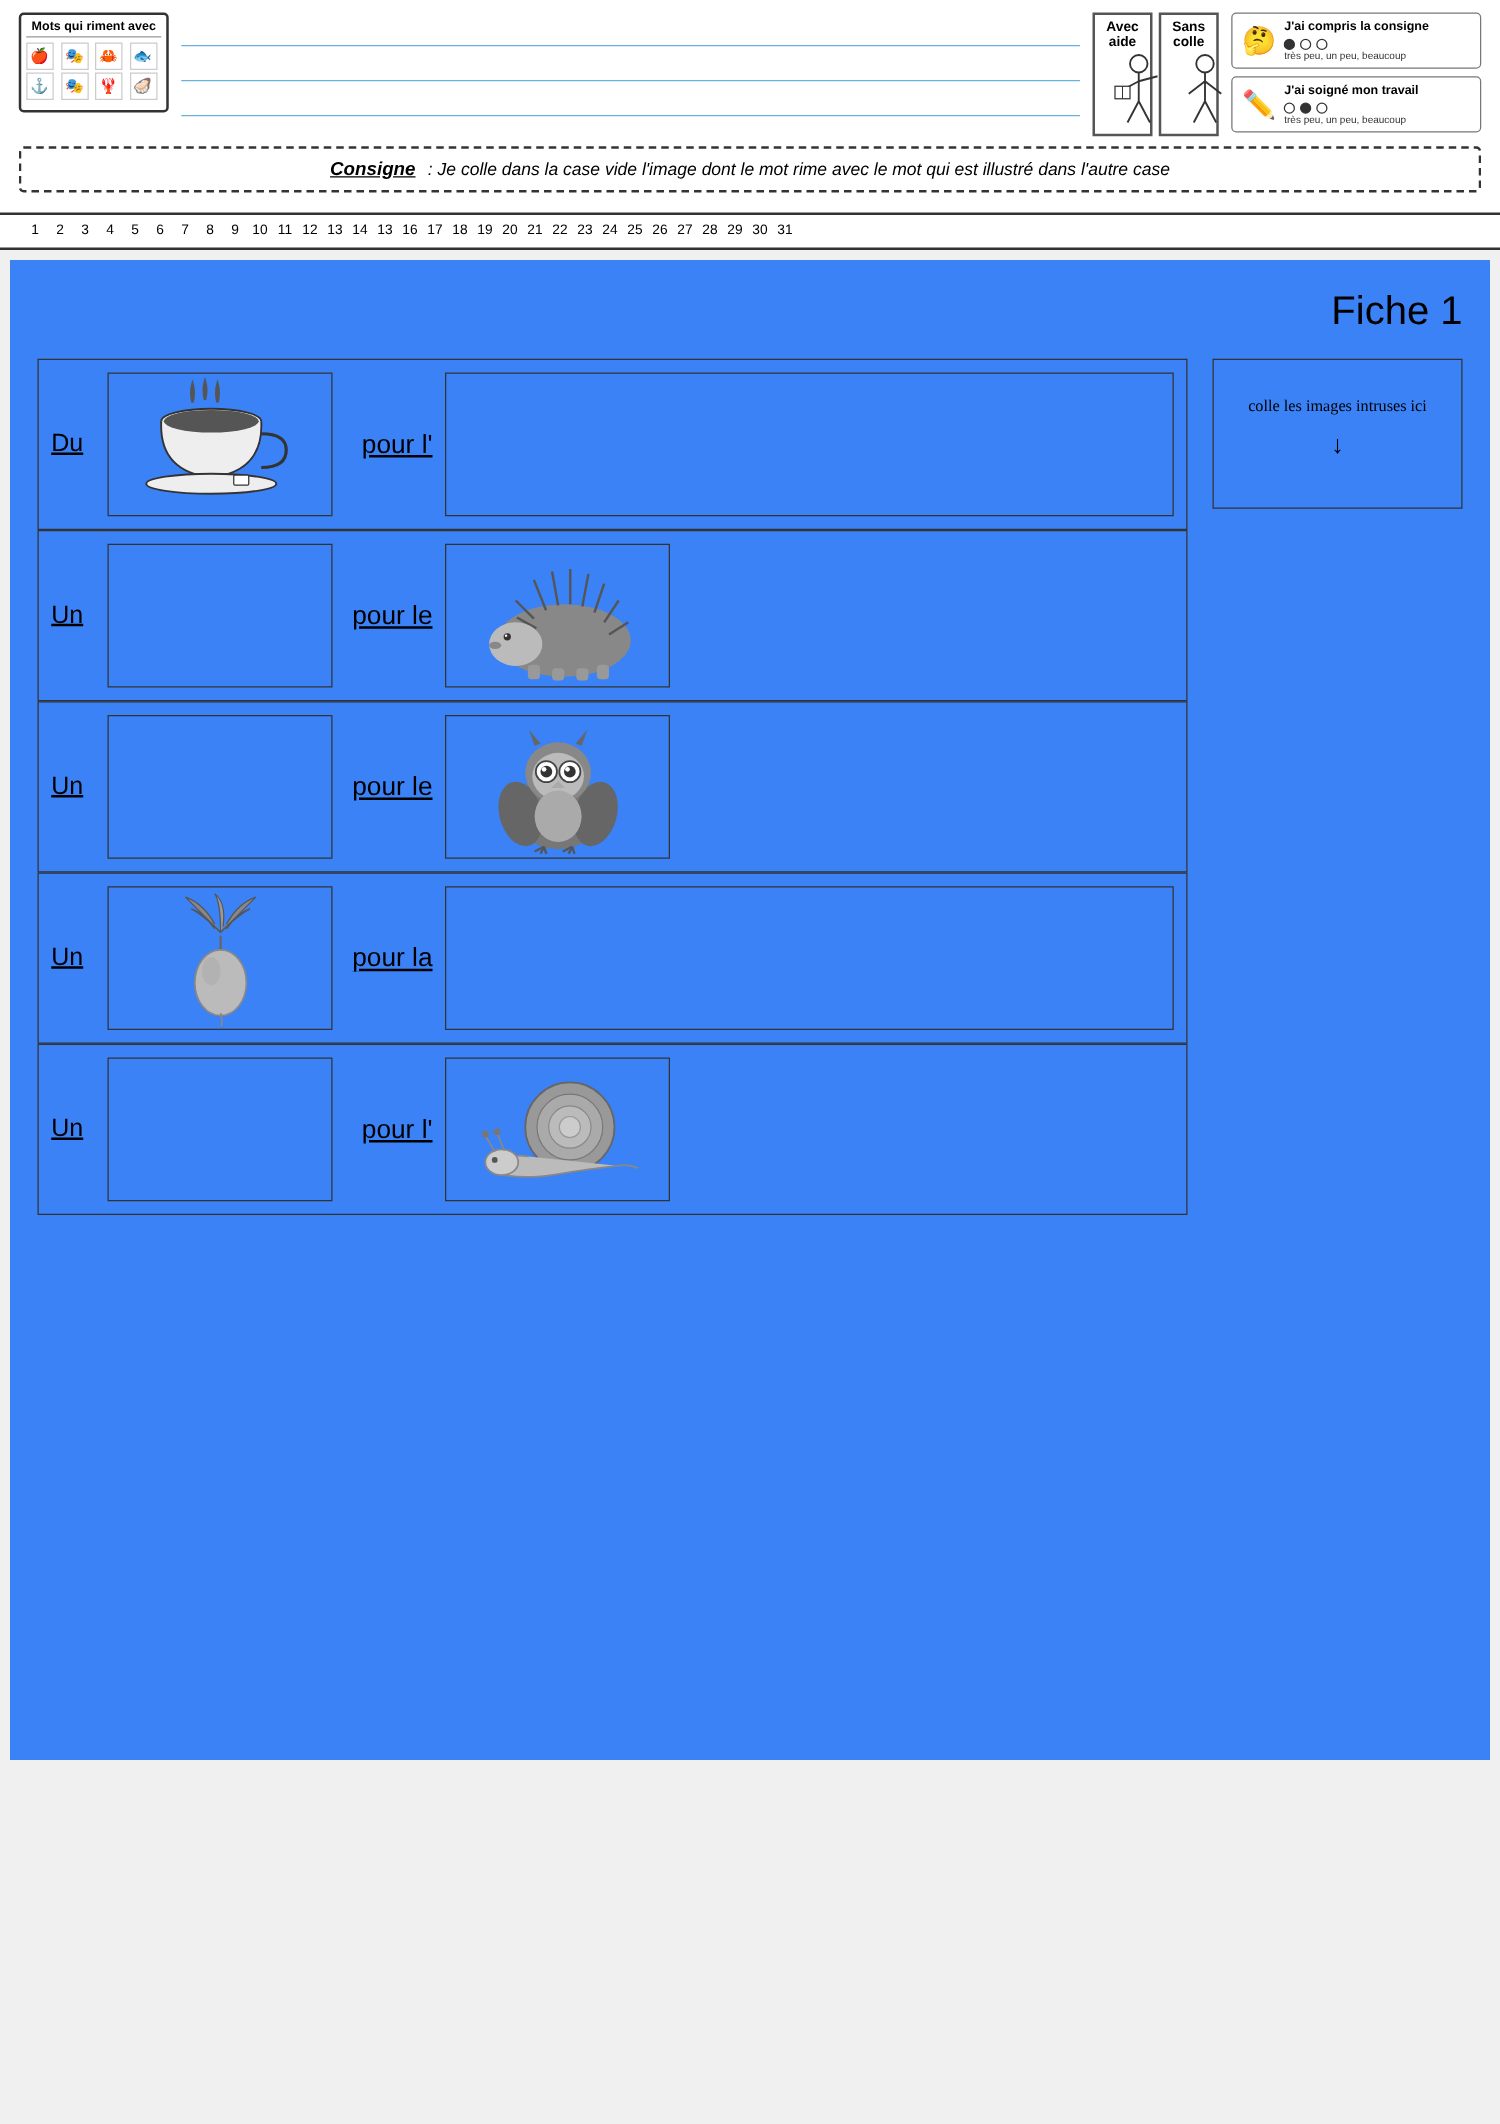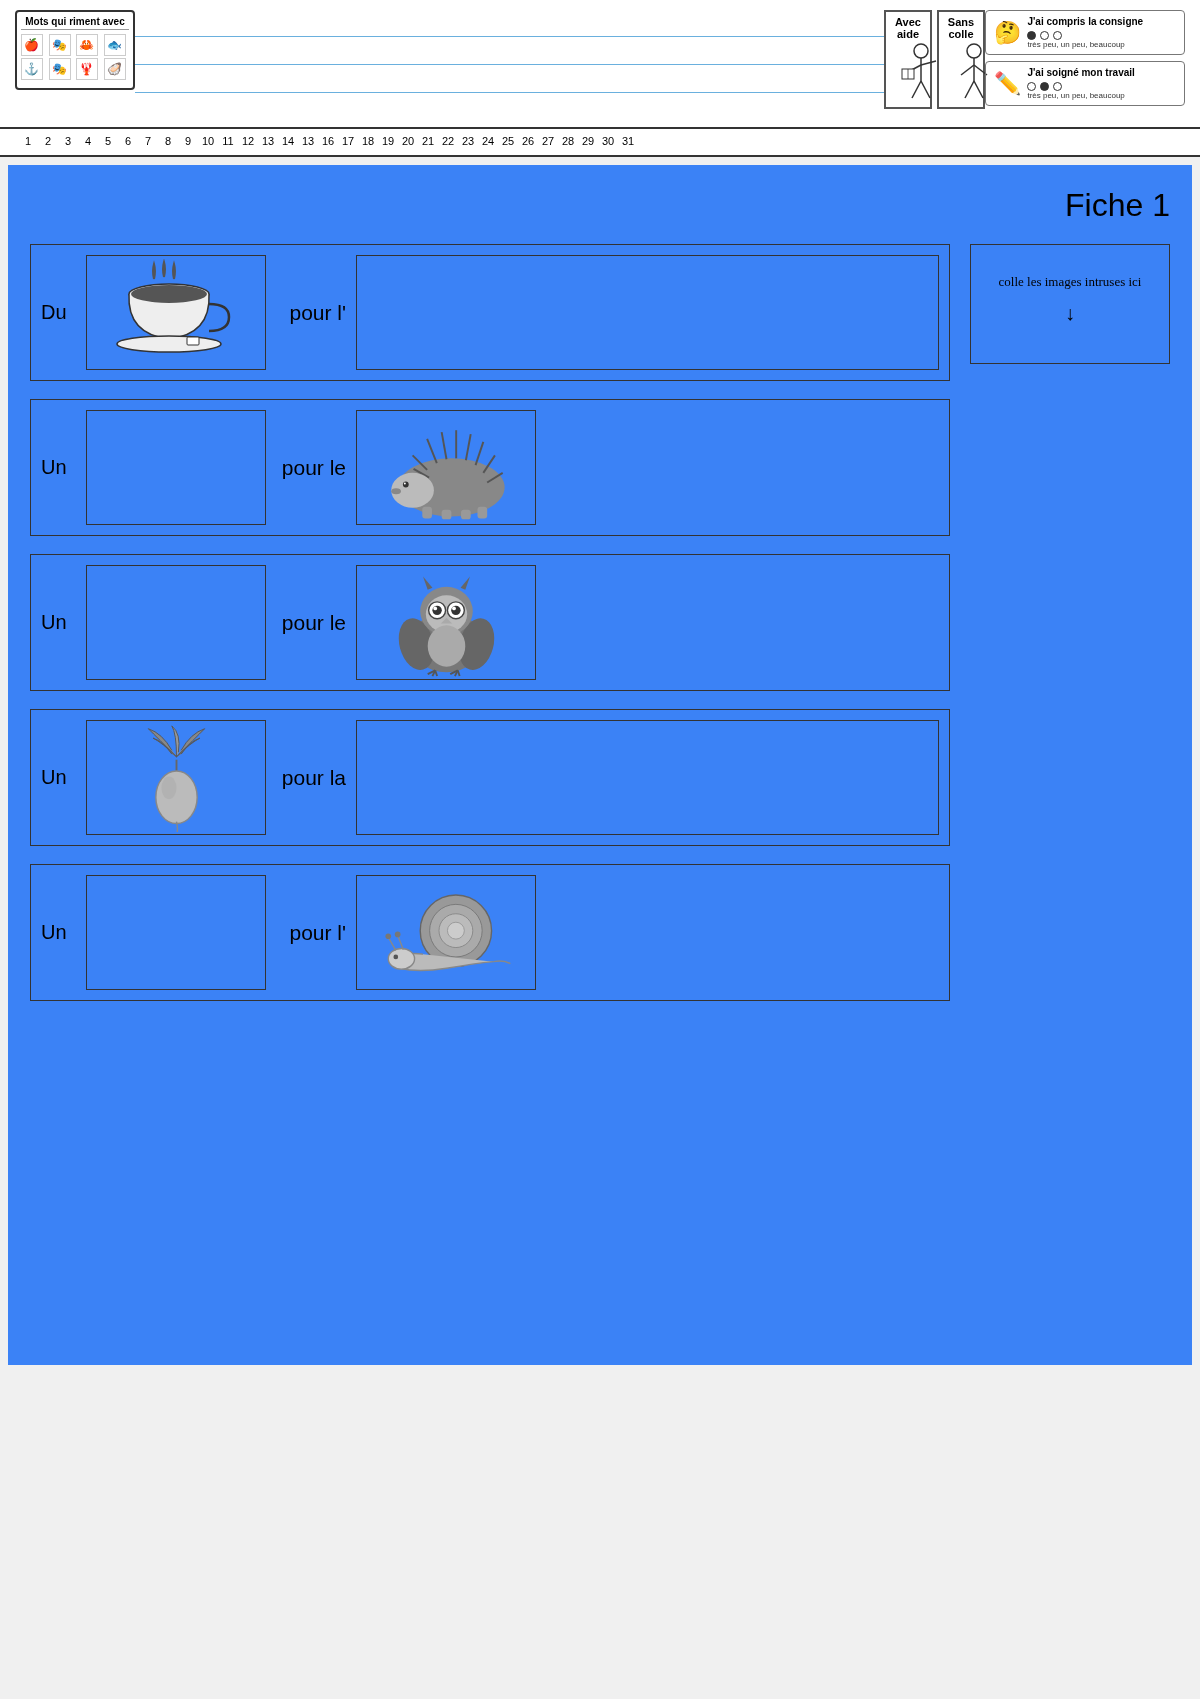--- a/index.html
+++ b/index.html
@@ -13,20 +13,21 @@
     
     .top-section {
       background: white;
       padding: 10px 15px;
       border-bottom: 2px solid #333;
     }
 
     .header-row {
       display: flex;
       align-items: flex-start;
+      gap: 10px;
       margin-bottom: 8px;
     }
 
     .mots-qui-box {
       border: 2px solid #333;
       border-radius: 4px;
       padding: 4px;
       width: 120px;
       min-height: 80px;
       flex-shrink: 0;
@@ -239,21 +240,21 @@
 
     .content-layout {
       display: flex;
       gap: 20px;
     }
 
     .rows-column {
       flex: 1;
       display: flex;
       flex-direction: column;
-      gap: 18px;
+      text-decoration: underline;
     }
 
     .side-column {
       width: 200px;
       flex-shrink: 0;
     }
 
     .colle-box {
       border: 1.5px solid #333;
       padding: 27px;
@@ -388,20 +389,26 @@
             <span class="dot filled"></span>
             <span class="dot"></span>
           </div>
           <div class="rating-labels">très peu, un peu, beaucoup</div>
         </div>
       </div>
     </div>
 
   </div>
 
+  <div class="consigne-box">
+    <p class="consigne-text">
+      <span class="consigne-label">Consigne</span>
+      <span>: Je colle dans la case vide l'image dont le mot rime avec le mot qui est illustré dans l'autre case</span>
+    </p>
+  </div>
 
 </div>
 
 <div class="calendar-section">
   <div class="numbers-row">
     <span class="cal-num">1</span>
     <span class="cal-num">2</span>
     <span class="cal-num">3</span>
     <span class="cal-num">4</span>
     <span class="cal-num">5</span>

